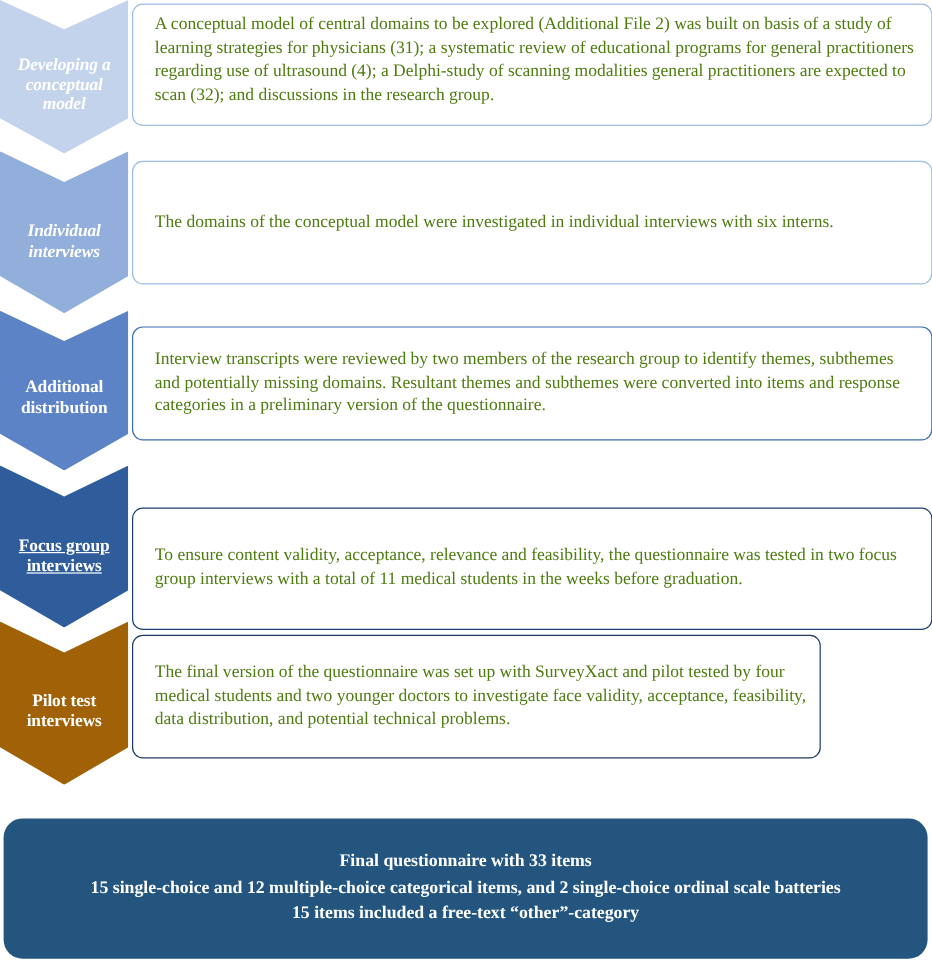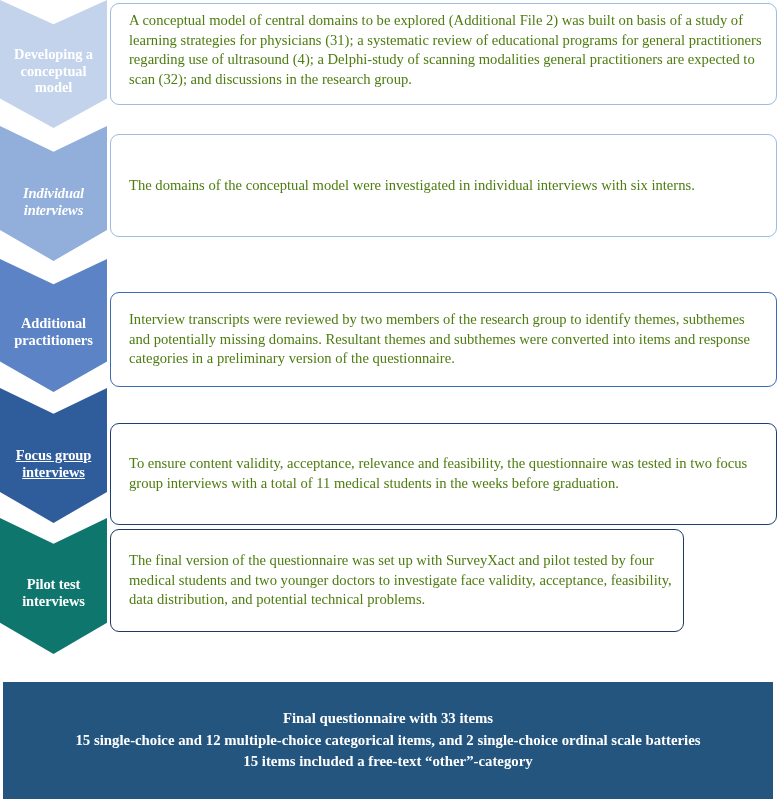--- a/index.html
+++ b/index.html
@@ -35,25 +35,25 @@
   .stage-label {
     color: #ffffff;
     font-weight: bold;
     font-size: 14.5px;
     line-height: 1.15;
     text-align: center;
     width: 104px;
     letter-spacing: -0.1px;
   }
 
-  .stage-1 { top: 0px;   height: 128px; background: #c3d3eb; }
+  .stage-1 { top: 0px;   height: 128px; background: #c3d3eb; font-style: italic; }
   .stage-2 { top: 126px; height: 135px; background: #92aeda; }
   .stage-3 { top: 259px; height: 133px; background: #5b83c5; }
   .stage-4 { top: 388px; height: 135px; background: #2f5d9b; }
-  .stage-5 { top: 518px; height: 136px; background: #0f766e; }
+  .stage-5 { top: 518px; height: 136px; background: #a16207; }
 
   
   .stage-1 .stage-label { margin-top: 14px; }
   .stage-2 .stage-label { margin-top: 16px; font-style: italic; }
   .stage-3 .stage-label { margin-top: 12px; }
   .stage-4 .stage-label { margin-top: 16px; text-decoration: underline; }
   .stage-5 .stage-label { margin-top: 14px; }
 
   
   .desc-box {
@@ -67,37 +67,37 @@
   .desc-text {
     font-size: 14.6px;
     line-height: 1.34;
     color: #4d7c0f;
     padding: 0 10px 0 18px;
     width: 100%;
   }
 
   .box-1 { left: 110px; top: 3px;   width: 667px; height: 102px; border: 1px solid #9dbce0; }
   .box-2 { left: 110px; top: 134px; width: 667px; height: 103px; border: 1px solid #9dbce0; }
-  .box-3 { left: 110px; top: 272px; width: 667px; height: 95px;  border: 1px solid #3b6cb4; margin-top: 20px; }
+  .box-3 { left: 110px; top: 272px; width: 667px; height: 95px;  border: 1px solid #3b6cb4; }
   .box-4 { left: 110px; top: 398px; width: 667px; height: 102px; border: 1px solid #1f3f73; margin-top: 25px; }
   .box-5 { left: 110px; top: 529px; width: 574px; height: 103px; border: 1px solid #1f3864; }
 
   
   .box-1 { align-items: flex-start; }
   .box-1 .desc-text { padding-top: 7px; }
 
   
   .final-box {
     position: absolute;
     left: 3px;
     top: 682px;
     width: 770px;
     height: 117px;
     background: #23557f;
-    border-radius: 0;
+    border-radius: 16px;
     box-sizing: border-box;
     display: flex;
     align-items: center;
     justify-content: center;
   }
   .final-text {
     color: #ffffff;
     font-weight: bold;
     font-size: 14.8px;
     line-height: 1.45;
@@ -128,21 +128,21 @@
       <div>interviews</div>
     </div>
   </div>
   <div class="desc-box box-2">
     <div class="desc-text">The domains of the conceptual model were investigated in individual interviews with six interns.</div>
   </div>
 
   <div class="stage stage-3">
     <div class="stage-label">
       <div>Additional</div>
-      <div>practitioners</div>
+      <div>distribution</div>
     </div>
   </div>
   <div class="desc-box box-3">
     <div class="desc-text">Interview transcripts were reviewed by two members of the research group to identify themes, subthemes and potentially missing domains. Resultant themes and subthemes were converted into items and response categories in a preliminary version of the questionnaire.</div>
   </div>
 
   <div class="stage stage-4">
     <div class="stage-label">
       <div>Focus group</div>
       <div>interviews</div>

